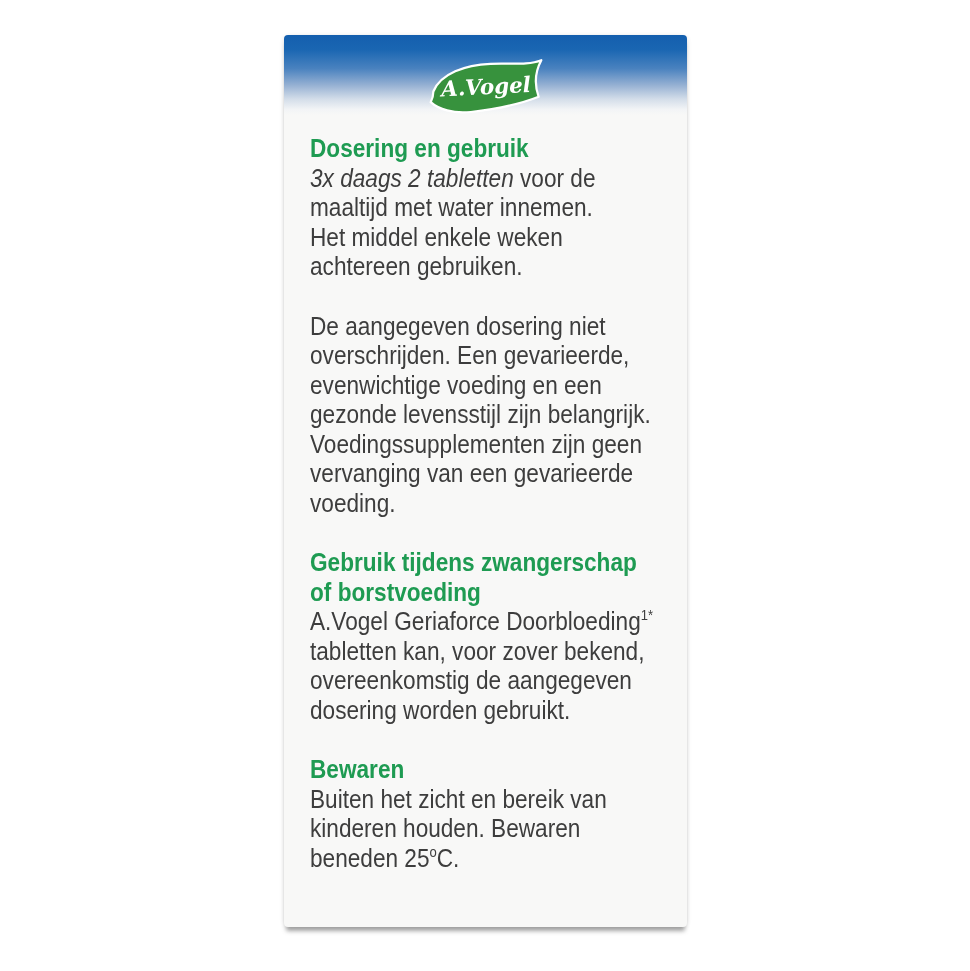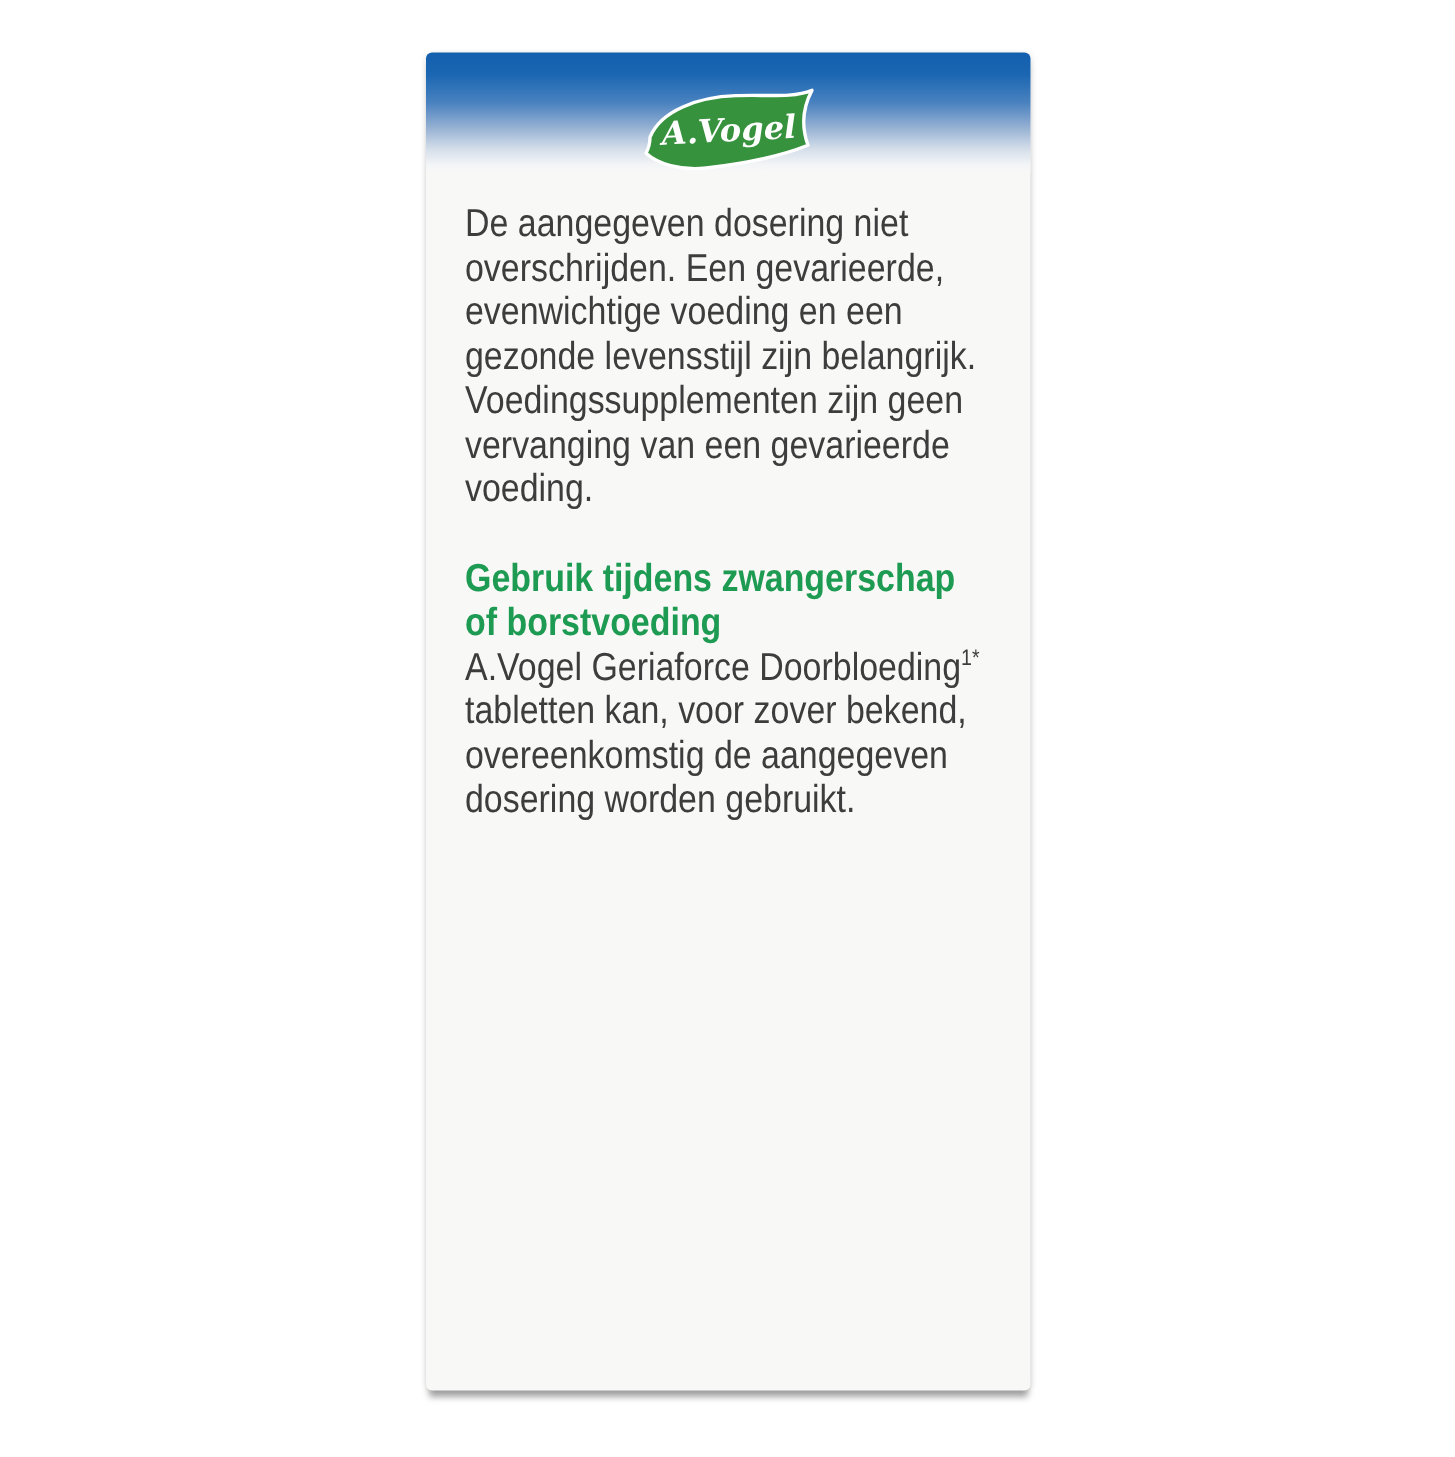--- a/index.html
+++ b/index.html
@@ -95,36 +95,49 @@
             C104,50 74,56 48,59
             C28,61 12,56 3,48
             C5,44 6,40 6,36 Z"></path>
           <text class="logo-word" x="65" y="39" text-anchor="middle" transform="rotate(-3 65 31)">A.Vogel</text>
         </svg>
       </div>
     </div>
 
     <div class="content">
 
+      <div class="section">
+        <div class="line heading">Dosering en gebruik</div>
+        <div class="line"><span class="ital">3x daags 2 tabletten</span><span> voor de</span></div>
+        <div class="line">maaltijd met water innemen.</div>
+        <div class="line">Het middel enkele weken</div>
+        <div class="line">achtereen gebruiken.</div>
+      </div>
 
       <div class="section">
         <div class="line">De aangegeven dosering niet</div>
         <div class="line">overschrijden. Een gevarieerde,</div>
         <div class="line">evenwichtige voeding en een</div>
         <div class="line">gezonde levensstijl zijn belangrijk.</div>
         <div class="line">Voedingssupplementen zijn geen</div>
         <div class="line">vervanging van een gevarieerde</div>
         <div class="line">voeding.</div>
       </div>
 
       <div class="section">
         <div class="line heading">Gebruik tijdens zwangerschap</div>
         <div class="line heading">of borstvoeding</div>
         <div class="line"><span>A.Vogel Geriaforce Doorbloeding</span><span class="sup">1*</span></div>
         <div class="line">tabletten kan, voor zover bekend,</div>
         <div class="line">overeenkomstig de aangegeven</div>
         <div class="line">dosering worden gebruikt.</div>
       </div>
 
+      <div class="section">
+        <div class="line heading">Bewaren</div>
+        <div class="line">Buiten het zicht en bereik van</div>
+        <div class="line">kinderen houden. Bewaren</div>
+        <div class="line"><span>beneden 25</span><span class="sup">o</span><span>C.</span></div>
+      </div>
 
     </div>
   </div>
 </div>
 
 </body></html>

